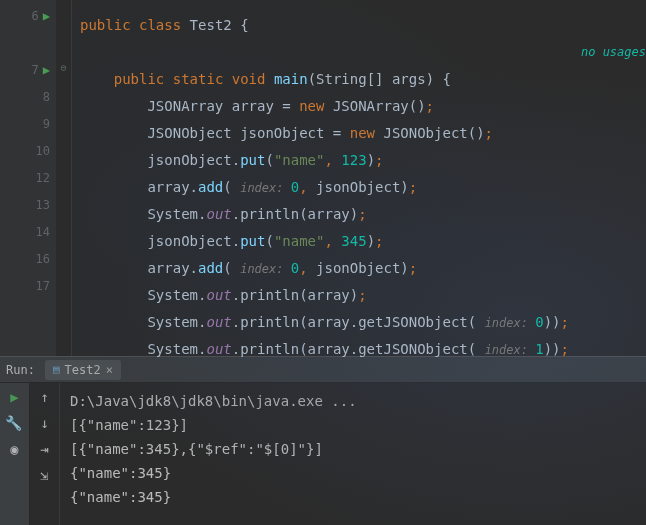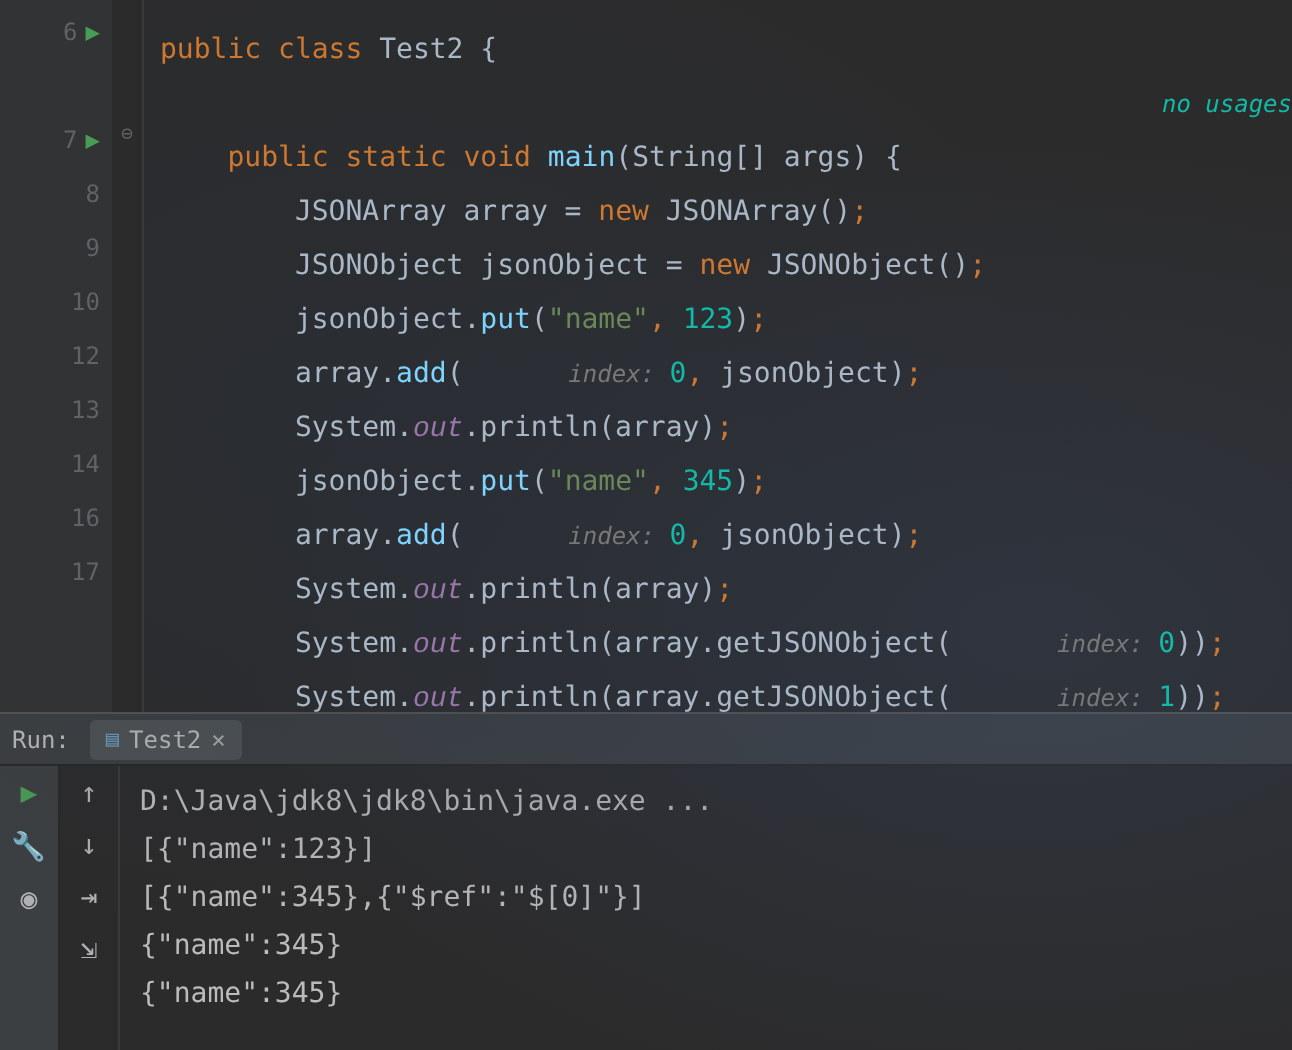--- a/index.html
+++ b/index.html
@@ -78,22 +78,22 @@
     font-style: italic;
     font-size: 12px;
     padding-left: 32px;
     text-align: right;
   }
   .kw { color: #cc7832; }
   .type { color: #a9b7c6; }
   .method { color: #7dd3fc; }
   .str { color: #6a8759; }
   .num { color: #14b8a6; }
-  .hint { color: #787878; font-style: italic; font-size: 12px; margin-left: 44px; }
-  .ital { font-style: italic; font-family: Liberation Mono, monospace; }
+  .hint { color: #787878; font-style: italic; font-size: 12px; }
+  .ital { font-style: italic; }
   .purple { color: #9876aa; }
   .brace { color: #a9b7c6; }
   
   .run-panel {
     border-top: 1px solid #555;
     height: 169px;
     display: flex;
     flex-direction: column;
   }
   .run-header {

